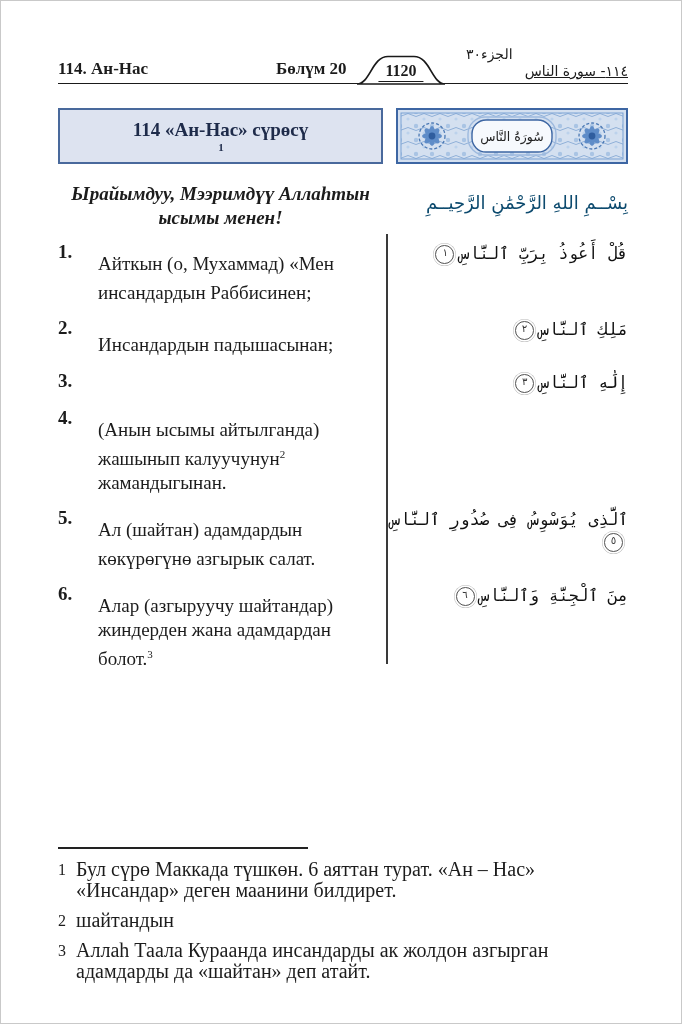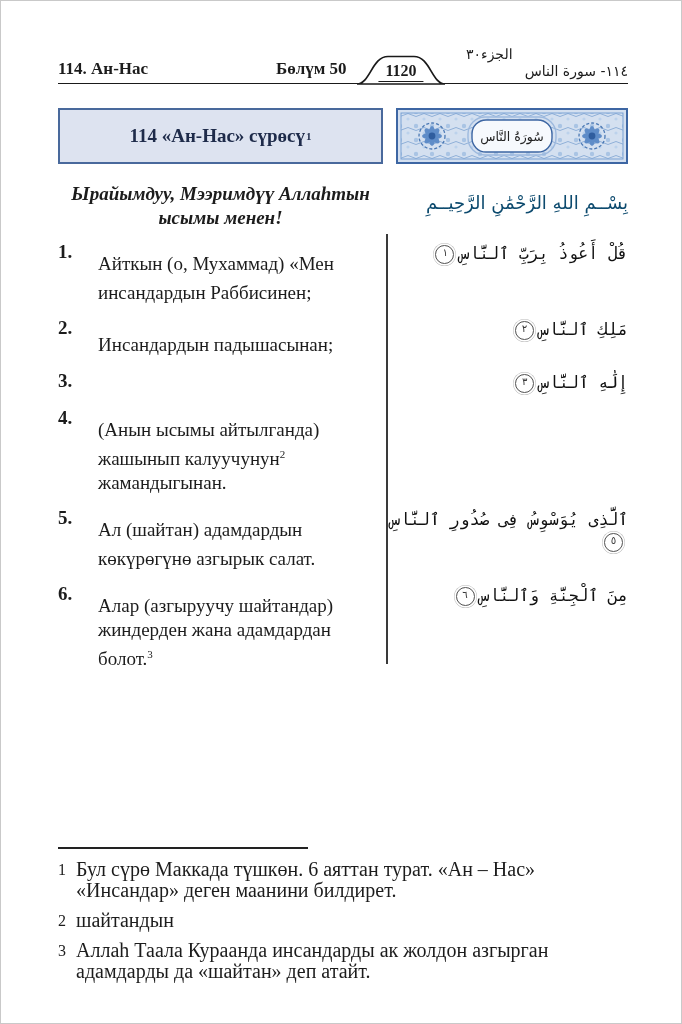--- a/index.html
+++ b/index.html
@@ -30,31 +30,31 @@
   .h-tab .pgnum{
     position:absolute;left:50%;transform:translateX(-50%);
     bottom:3px;
     font-size:16px;font-weight:bold;
     border-bottom:1.6px solid #1a1a1a;
     padding:0 7px;line-height:1.15;
   }
   .h-juz{position:absolute;left:408px;bottom:20px;font-weight:normal;
     font-family:Liberation Serif, serif;font-size:14px;}
   .h-surah{position:absolute;right:0;bottom:4px;font-weight:normal;
-    font-family:"DejaVu Sans",sans-serif;font-size:14px;}
+    font-family:"DejaVu Sans",sans-serif;font-size:14px;text-decoration:underline;}
 
   
   .top-row{display:flex;margin-top:24px;align-items:stretch;}
   .titlebox{
     width:325px;box-sizing:border-box;
     height:56px;
     background:#dde3f0;
     border:2px solid #49699c;
     display:flex;align-items:center;justify-content:center;
-    font-size:19px;font-weight:bold;color:#1e2b4a;
+    font-size:19px;font-weight:bold;color:#1e2b4a;flex-direction:column;
   }
   .titlebox sup{font-size:11px;margin-left:1px;}
   .banner{margin-left:auto;width:232px;height:56px;}
 
   
   .bism-row{display:flex;margin-top:18px;}
   .bism-kg{
     width:325px;text-align:center;
     font-size:19px;font-weight:bold;font-style:italic;
     line-height:24px;
@@ -99,21 +99,21 @@
   .fn-text{font-size:20px;line-height:21px;}
 </style>
 </head>
 <body>
 
 <div class="page">
   <div class="content">
 
     <div class="header">
       <span class="h-left">114. Ан-Нас</span>
-      <span class="h-part">Бөлүм 50</span>
+      <span class="h-part">Бөлүм 20</span>
       <span class="h-tab">
         <svg width="88" height="32" viewBox="0 0 88 32">
           <path d="M0,31 C13,31 15,3.5 31,3.5 L57,3.5 C73,3.5 75,31 88,31 Z" fill="#ffffff" stroke="#1a1a1a" stroke-width="1.7"></path>
         </svg>
         <span class="pgnum">1120</span>
       </span>
       <span class="h-juz" dir="rtl">الجزء٣٠</span>
       <span class="h-surah" dir="rtl">١١٤- سورة الناس</span>
     </div>
 

